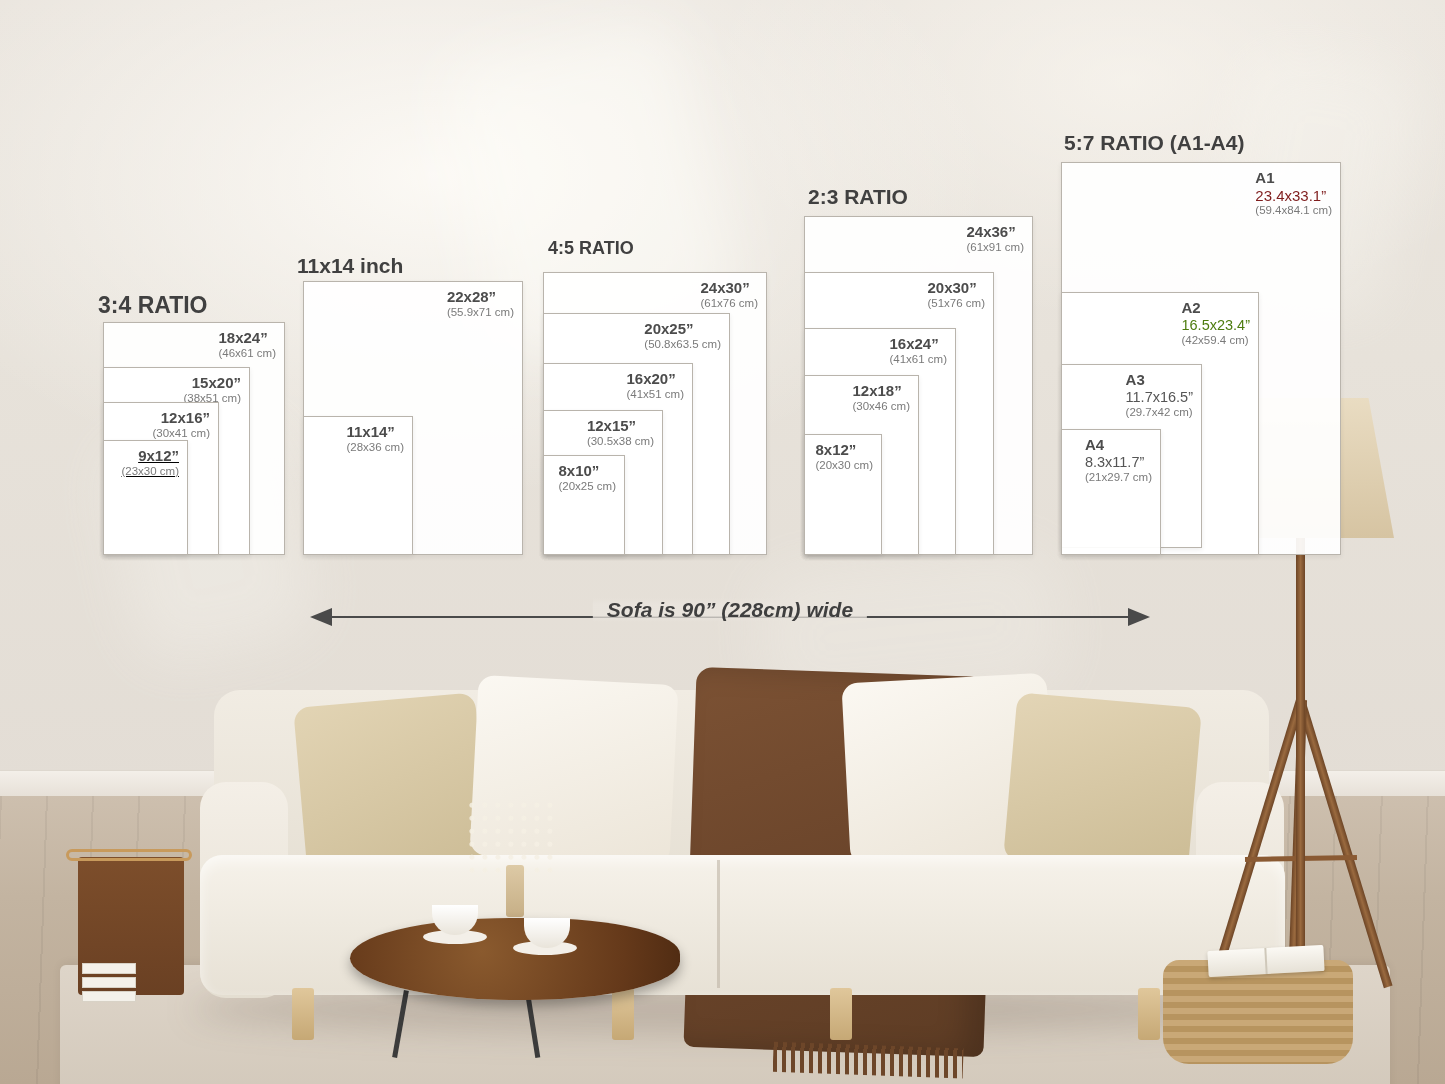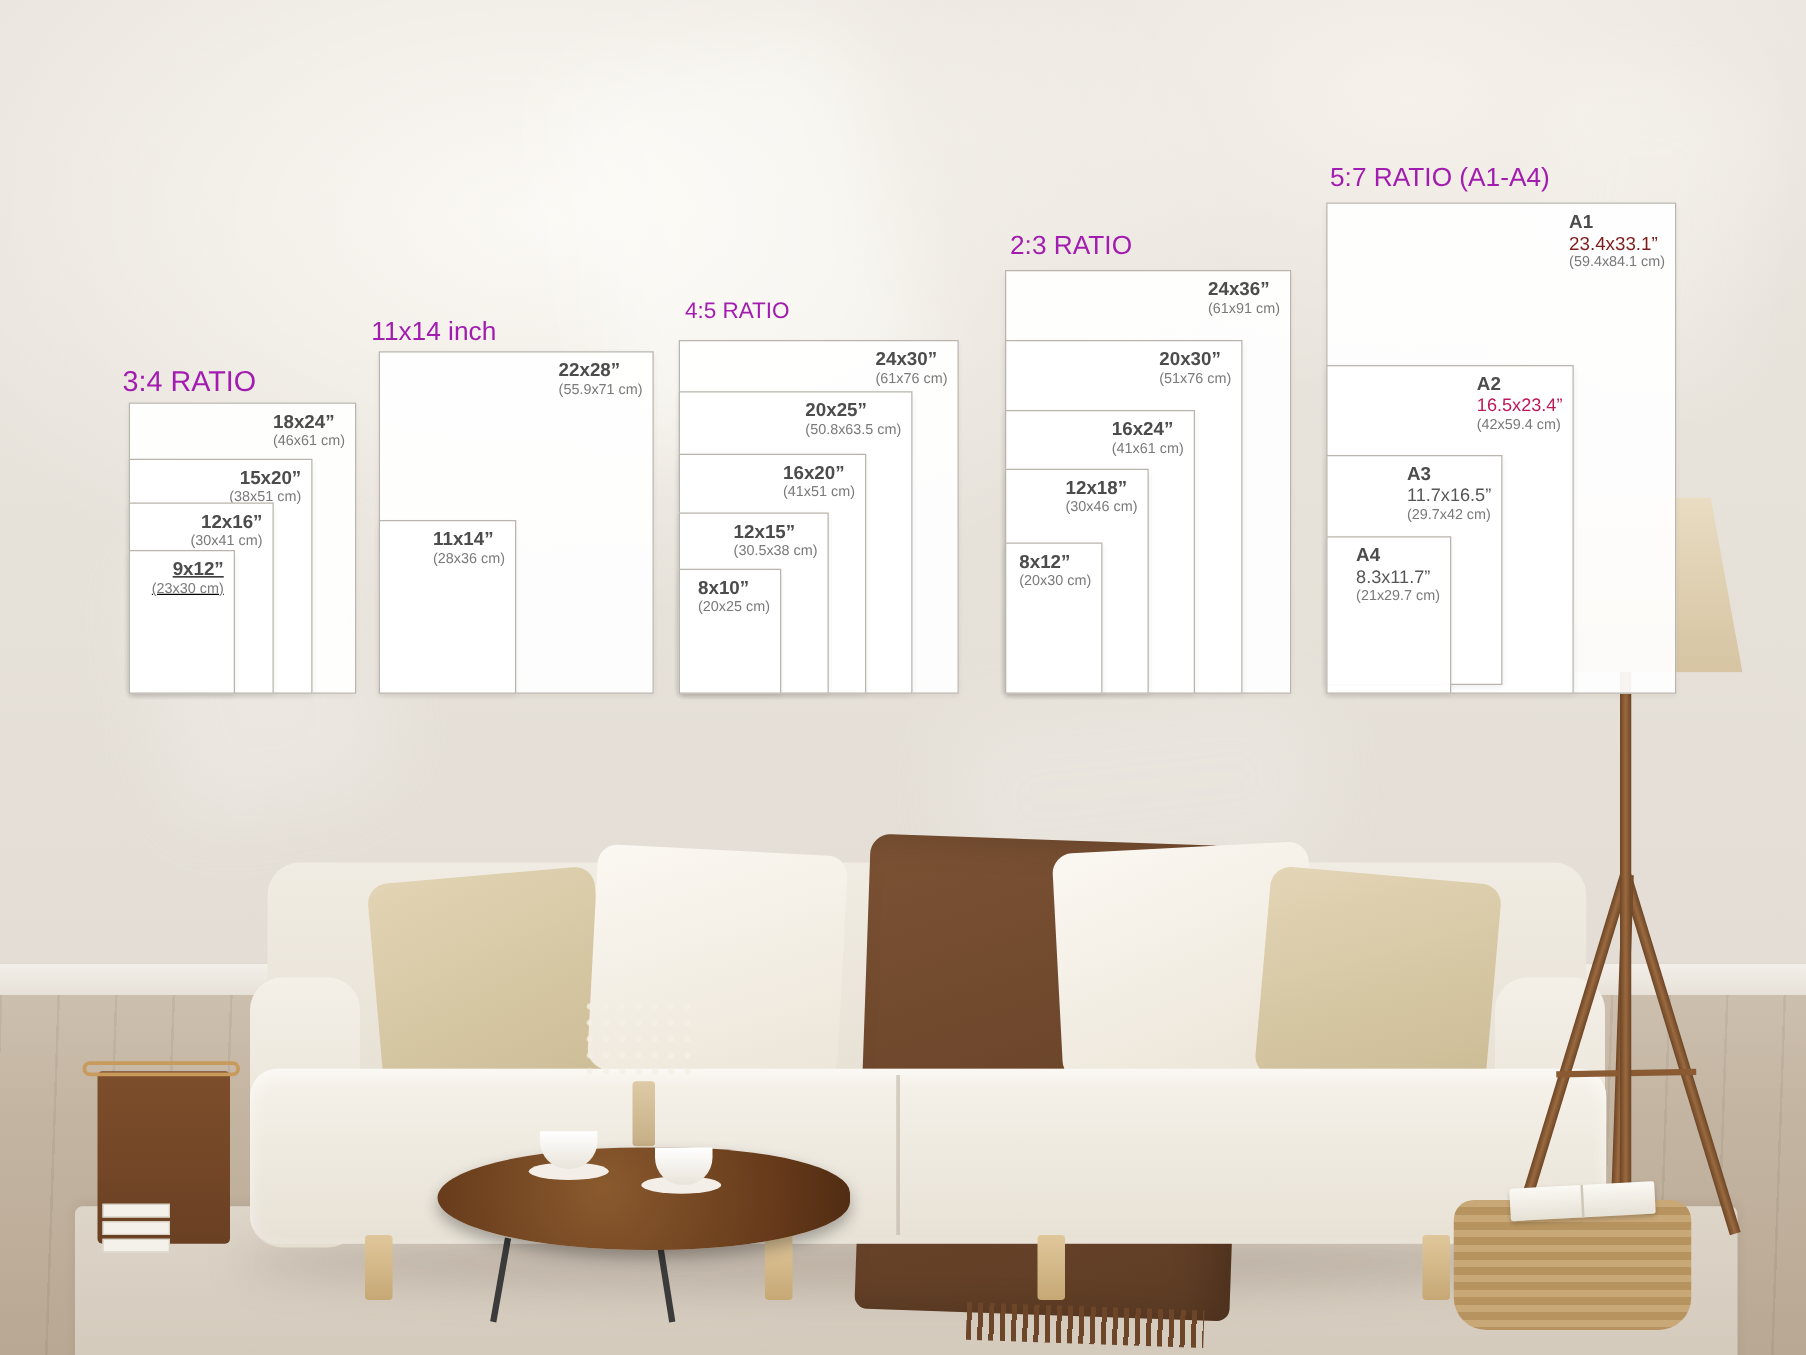--- a/index.html
+++ b/index.html
@@ -126,21 +126,21 @@
   
   #guide{position:absolute;inset:0;}
   .guide-title{
     position:absolute;left:66px;top:48px;
     font-size:58px;letter-spacing:1px;font-weight:400;
     color:#8a6a3c;
     font-family:"DejaVu Sans","Liberation Sans",sans-serif;
   }
   .group{position:absolute;}
   .group-label{
-    position:absolute;font-weight:normal;color:#a21caf;white-space:nowrap;
+    position:absolute;font-weight:bold;color:#404040;white-space:nowrap;
   }
   .frame{
     position:absolute;
     background:rgba(255,255,255,.93);
     border:1px solid #b9b4ac;
     box-shadow:0 2px 5px rgba(0,0,0,.07);
   }
   .frame .lbl{
     position:absolute;right:8px;top:6px;line-height:1.18;white-space:nowrap;
   }
@@ -342,34 +342,40 @@
     <div class="frame" style="left:1061px;top:162px;width:278px;height:391px;">
       <span class="lbl">
         <span class="t1">A1</span>
         <span class="t2" style="font-size:15px;color:#7f1d1d;">23.4x33.1”</span>
         <span class="t2">(59.4x84.1 cm)</span>
       </span>
     </div>
     <div class="frame" style="left:1061px;top:292px;width:196px;height:261px;">
       <span class="lbl">
         <span class="t1">A2</span>
-        <span class="t2" style="font-size:14.5px;color:#be185d;">16.5x23.4”</span>
+        <span class="t2" style="font-size:14.5px;color:#4d7c0f;">16.5x23.4”</span>
         <span class="t2">(42x59.4 cm)</span>
       </span>
     </div>
     <div class="frame" style="left:1061px;top:364px;width:139px;height:182px;">
       <span class="lbl">
         <span class="t1">A3</span>
         <span class="t2" style="font-size:14.5px;color:#555;">11.7x16.5”</span>
         <span class="t2">(29.7x42 cm)</span>
       </span>
     </div>
     <div class="frame" style="left:1061px;top:429px;width:98px;height:124px;">
       <span class="lbl">
         <span class="t1">A4</span>
         <span class="t2" style="font-size:14.5px;color:#555;">8.3x11.7”</span>
         <span class="t2">(21x29.7 cm)</span>
       </span>
     </div>
   </div>
 
+  <div class="arrowbar">
+    <div class="line"></div>
+    <div class="ah l"></div>
+    <div class="ah r"></div>
+    <div class="cap" style="background:linear-gradient(180deg,rgba(233,228,221,0) 0%,rgba(233,228,221,.95) 25%,rgba(233,228,221,.95) 75%,rgba(233,228,221,0) 100%);">Sofa is 90” (228cm) wide</div>
+  </div>
 
 </div>
 
 </body></html>

